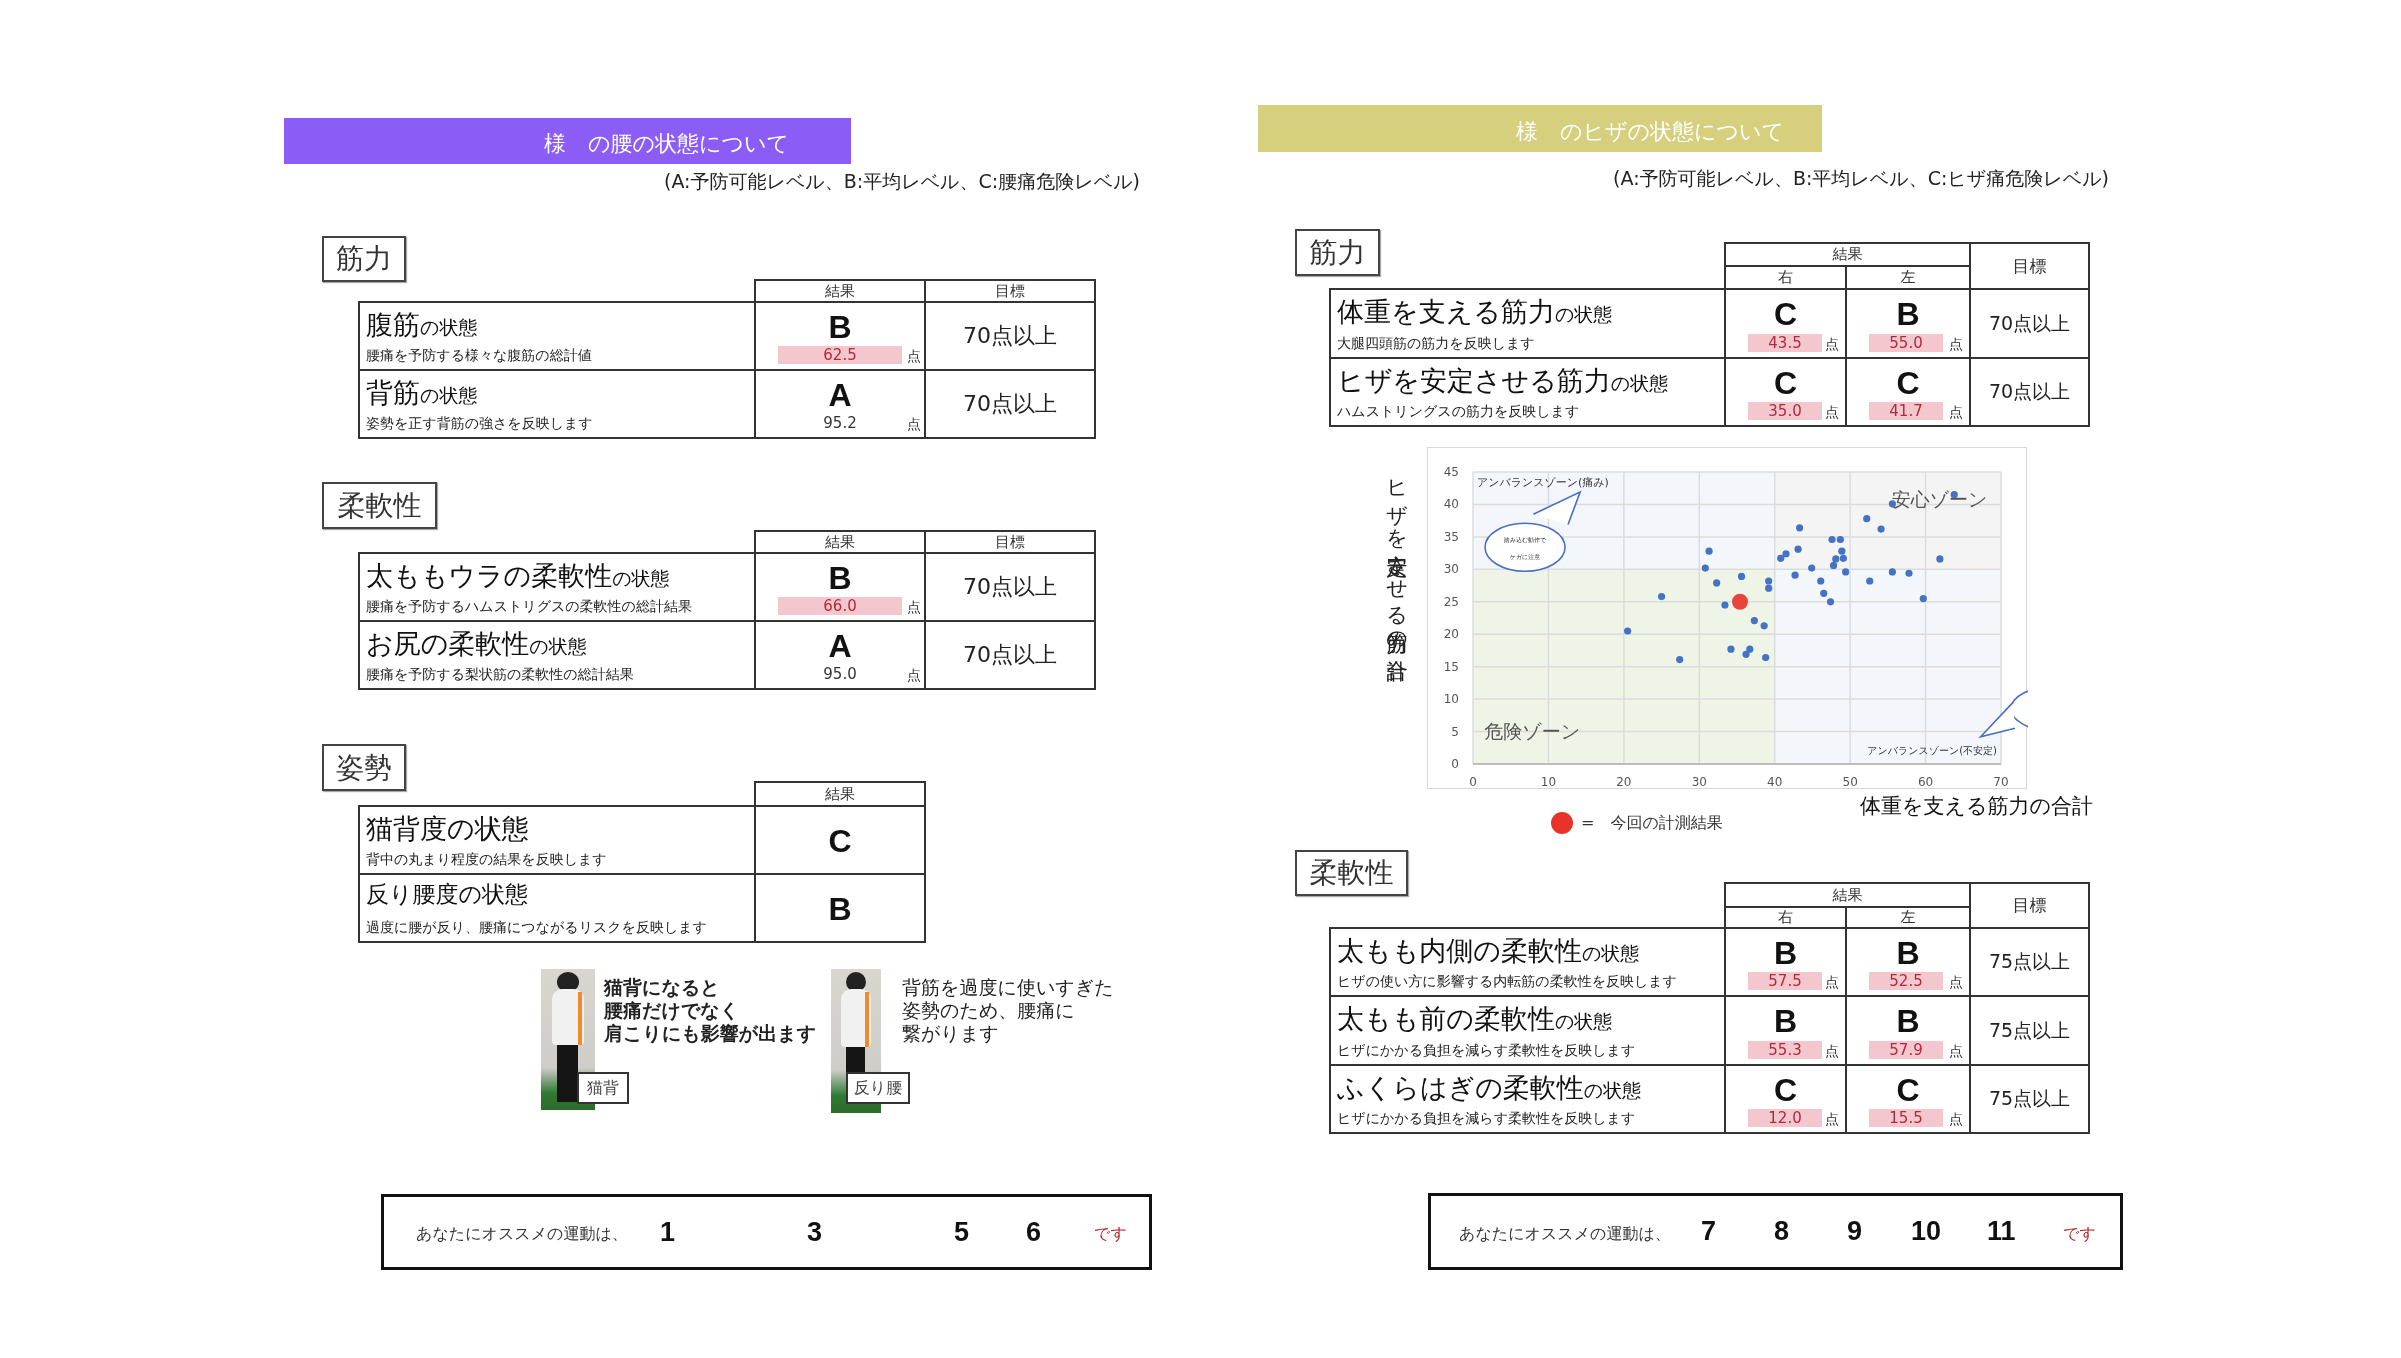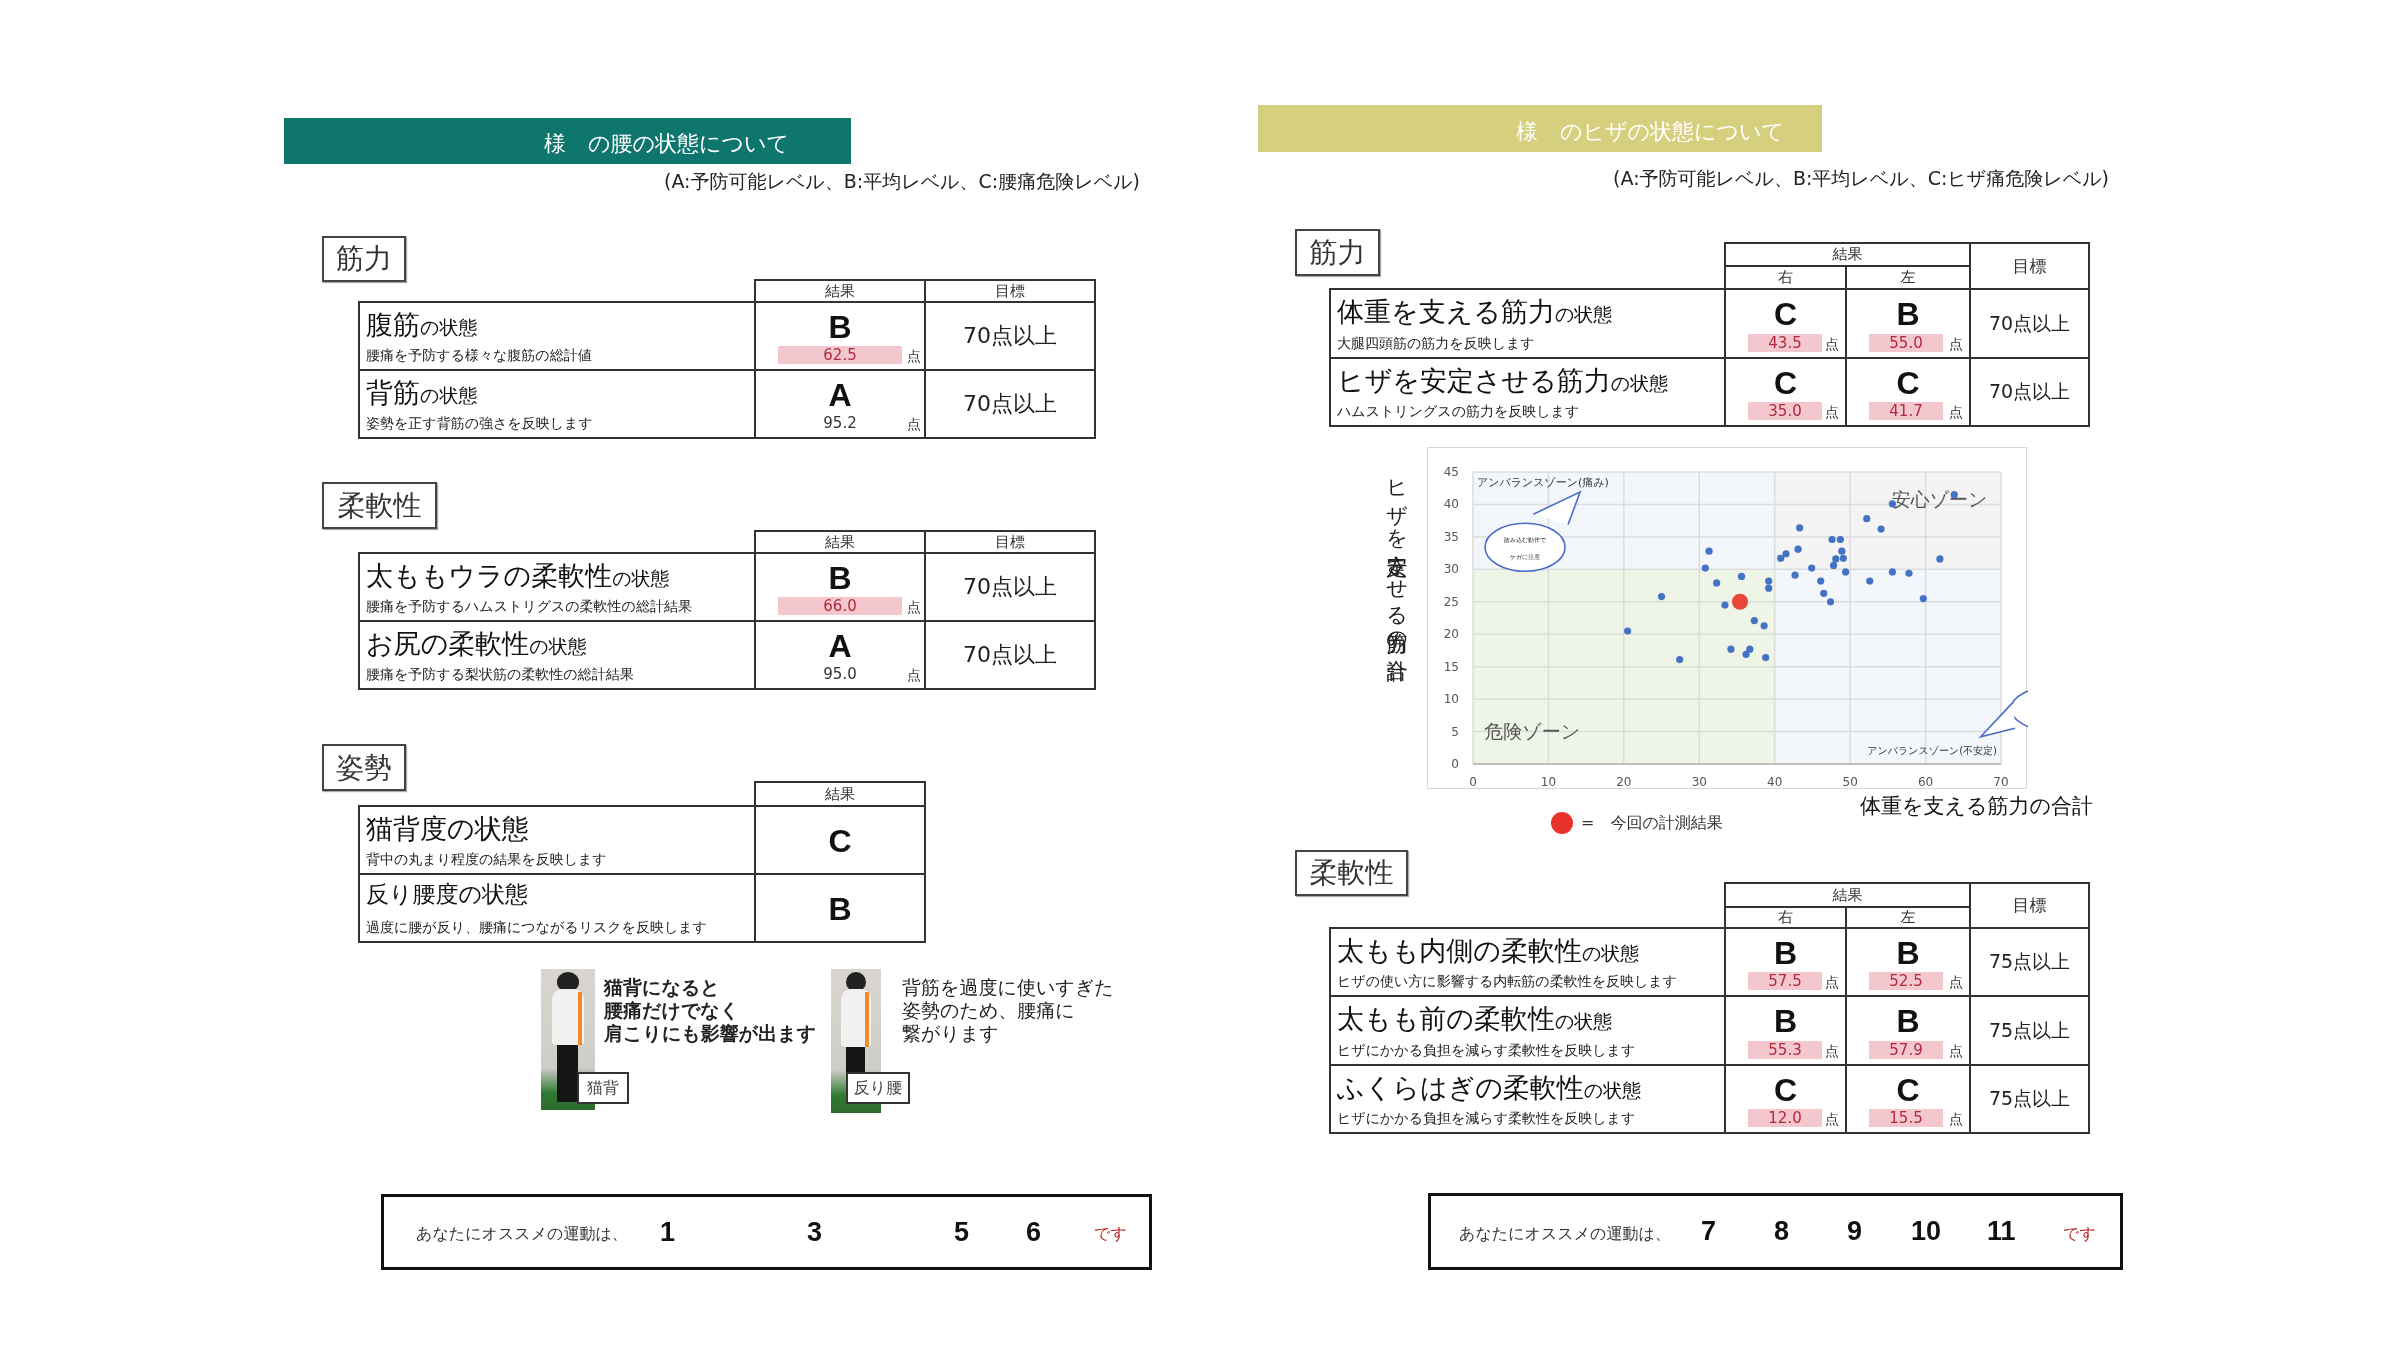--- a/index.html
+++ b/index.html
@@ -31,21 +31,21 @@
   .photo .legs { position:absolute; left:30%; width:38%; top:54%; height:40%; background:#151515; }
   .photo .stripe { position:absolute; right:24%; top:16%; width:4px; height:38%; background:#f08a2c; }
   .photo-label { border:2px solid #333; background:#fff; font-size:16px; color:#444; display:flex; align-items:center; justify-content:center; }
   .photo-text { font-size:19px; line-height:23px; color:#222; white-space:nowrap; }
   .chart-frame { border:1px solid #d8d8d8; background:#fff; }
   .ylabel-v { writing-mode:vertical-rl; font-size:21px; letter-spacing:1px; color:#222; }
 </style>
 </head>
 <body>
 
-<div class="abs hdr-bar" style="left:284px;top:118px;width:567px;height:46px;background:#0f766e;">
+<div class="abs hdr-bar" style="left:284px;top:118px;width:567px;height:46px;background:#8b5cf6;">
   <span style="left:260px;top:11px;">様　の腰の状態について</span>
 </div>
 <div class="abs legend-note" style="right:1261px;top:169px;">(A:予防可能レベル、B:平均レベル、C:腰痛危険レベル)</div>
 
 <div class="abs sec-box" style="left:322px;top:236px;width:84px;height:46px;">筋力</div>
 <div class="cell th" style="left:754px;top:279px;width:172px;height:24px;">結果</div>
 <div class="cell th" style="left:924px;top:279px;width:172px;height:24px;">目標</div>
 
 <div>
   <div class="cell" style="left:358px;top:301px;width:398px;height:70px;">

